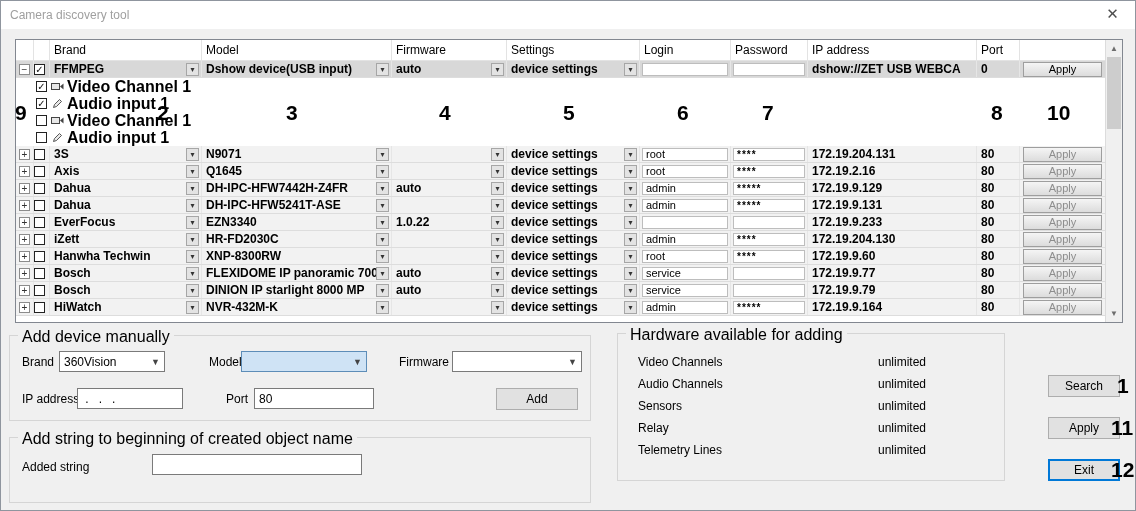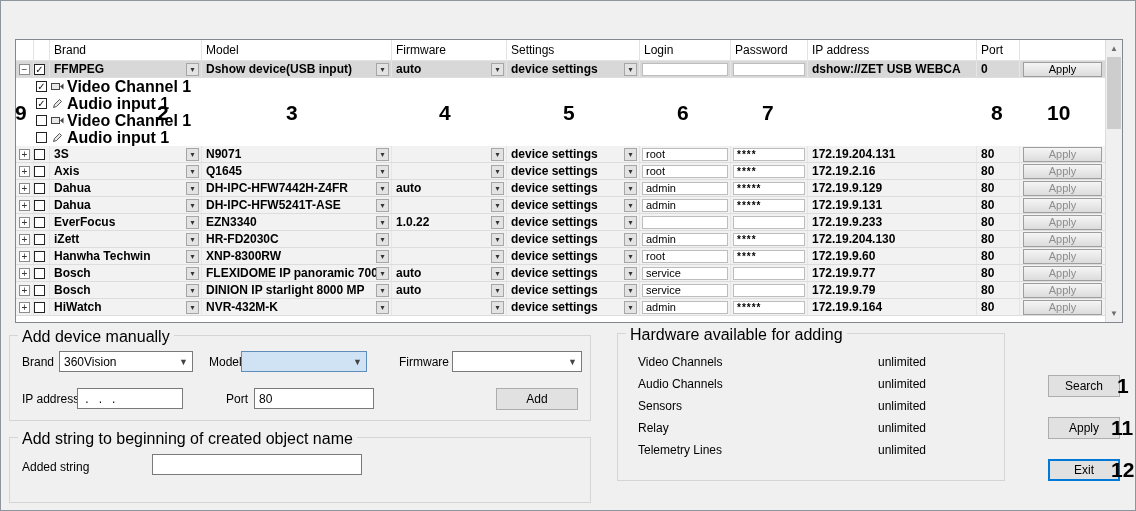--- a/index.html
+++ b/index.html
@@ -83,20 +83,24 @@
   .hw-item { position: absolute; left: 0; width: 100%; display: flex; padding: 0 78px 0 20px; justify-content: space-between; font-size: 12px; }
 
   .side-btn { position: absolute; left: 1047px; width: 72px; height: 22px; background: #e1e1e1; border: 1px solid #adadad; font-size: 12px; text-align: center; line-height: 20px; }
   .side-btn.default { border: 2px solid #0078d7; line-height: 18px; }
 </style>
 </head>
 <body>
 
 <div class="window">
 
+  <div class="titlebar">
+    <span class="title">Camera discovery tool</span>
+    <span class="close-btn">✕</span>
+  </div>
 
   <div class="grid">
     <div class="grid-inner">
       <div class="grid-header">
         <div class="hcell c-exp"></div>
         <div class="hcell c-chk"></div>
         <div class="hcell c-brand">Brand</div>
         <div class="hcell c-model">Model</div>
         <div class="hcell c-fw">Firmware</div>
         <div class="hcell c-set">Settings</div>
@@ -548,21 +552,21 @@
   <div class="ann" style="left:761px; top:100px;">7</div>
   <div class="ann" style="left:990px; top:100px;">8</div>
   <div class="ann" style="left:1046px;top:100px;">10</div>
   <div class="ann" style="left:1116px;top:373px;">1</div>
   <div class="ann" style="left:1110px;top:415px;">11</div>
   <div class="ann" style="left:1110px;top:457px;">12</div>
 
   <div class="groupbox" style="left:8px; top:334px; width:582px; height:86px;">
     <span class="gb-title">Add device manually</span>
     <span class="lbl" style="left:12px; top:19px;">Brand</span>
-    <div class="wcombo" style="left:49px; top:15px; width:134px;">
+    <div class="wcombo" style="left:49px; top:15px; width:106px;">
       <span class="val">360Vision</span>
       <span class="dd2">▼</span>
     </div>
     <span class="lbl" style="left:199px; top:19px;">Model</span>
     <div class="wcombo focused" style="left:231px; top:15px; width:126px;">
       <span class="val"></span>
       <span class="dd2">▼</span>
     </div>
     <span class="lbl" style="left:389px; top:19px;">Firmware</span>
     <div class="wcombo" style="left:442px; top:15px; width:130px;">

